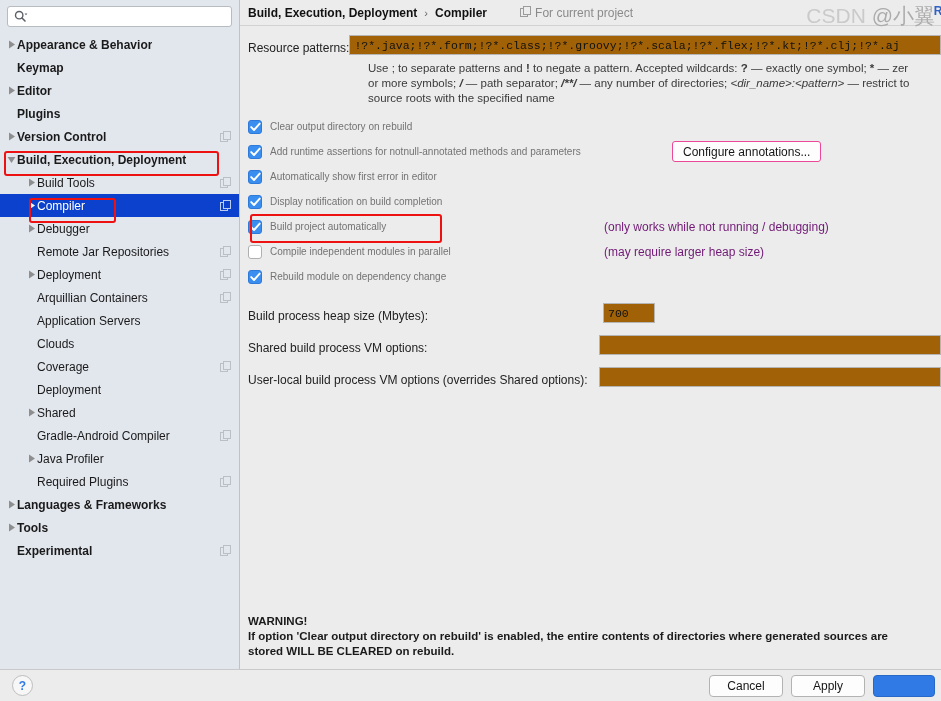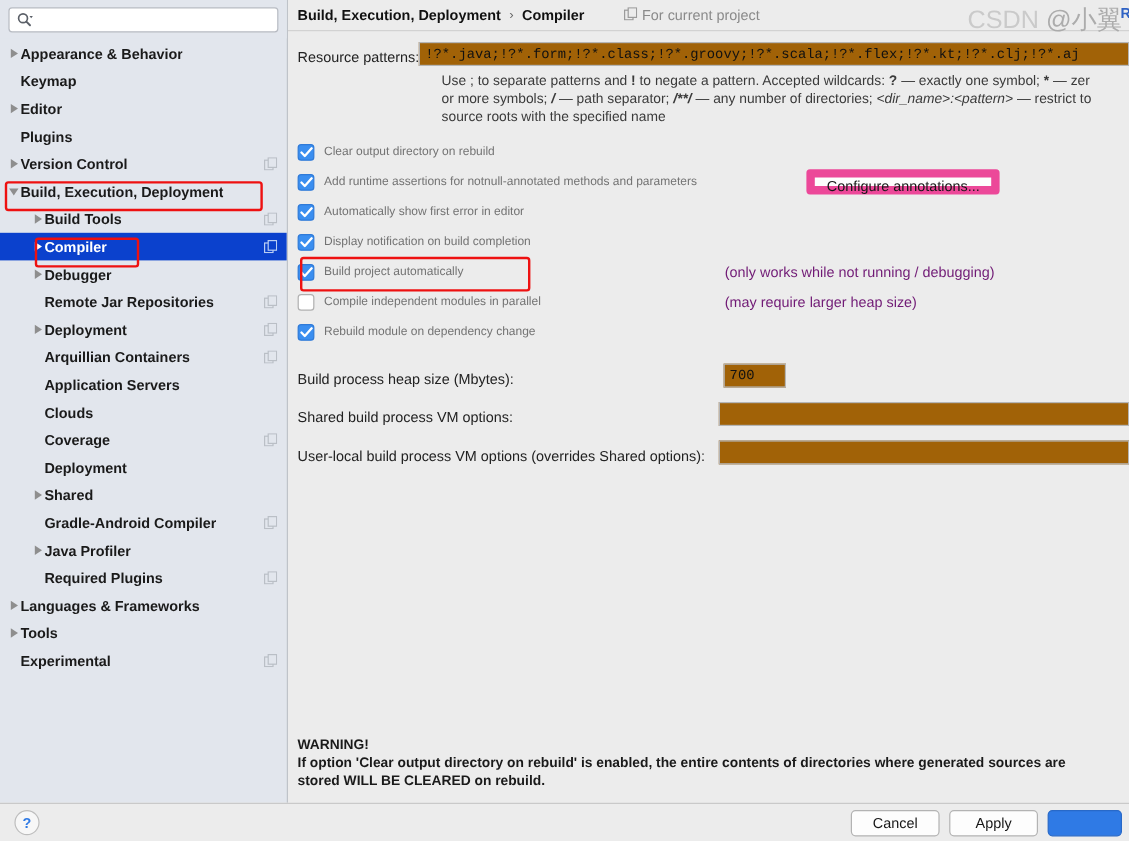--- a/index.html
+++ b/index.html
@@ -34,21 +34,21 @@
   }
   .trow .tri{
     width:11px;height:23px;flex:0 0 11px;display:flex;align-items:center;justify-content:center;
   }
   .trow .tri svg{display:block;}
   .trow .lbl{white-space:nowrap;overflow:hidden;text-overflow:ellipsis;}
   .trow .scope-ico{margin-left:auto;opacity:.55;display:flex;align-items:center;}
   .lvl0{padding-left:6px;}
   .lvl1{padding-left:26px;}
   .lvl0 .lbl{font-weight:bold;font-size:12px;}
-  .lvl1 .lbl{font-weight:bold;font-size:12px;}
+  .lvl1 .lbl{font-weight:normal;font-size:12px;}
   .trow.selected{background:#0b41cd;}
   .trow.selected .lbl{color:#fff;}
   .trow.selected .scope-ico{opacity:1;}
 
   
   .annot{position:absolute;border:2px solid #ee1111;border-radius:3px;pointer-events:none;z-index:30;}
 
   
   .content{flex:1;min-width:0;background:#ececec;display:flex;flex-direction:column;position:relative;}
   .crumbs{
@@ -83,21 +83,21 @@
   .cb{
     width:14px;height:14px;border-radius:3px;box-sizing:border-box;flex:0 0 14px;
     display:flex;align-items:center;justify-content:center;margin-right:8px;
   }
   .cb.on{background:#3a8ef0;border:1px solid #2f7ad8;}
   .cb.off{background:#fff;border:1px solid #b0b0b0;}
   .cb svg{display:block;}
   .cbrow .cblbl{font-size:10px;color:#737373;white-space:nowrap;}
   .note{position:absolute;left:356px;font-size:12px;color:#701a75;white-space:nowrap;}
   .btn{
-    background:#fdfdfd;border:7px solid #ec4899;border-radius:3px;height:21px;
+    background:#fdfdfd;border:1px solid #ec4899;border-radius:3px;height:21px;
     font-family:"Liberation Sans", sans-serif;font-size:12px;color:#161616;
     padding:0 10px;cursor:default;
   }
   .cfg-btn{position:absolute;left:424px;}
 
   .warn{
     position:absolute;left:8px;bottom:10px;width:700px;
     font-size:11.5px;font-weight:bold;color:#1a1a1a;line-height:15px;
   }
 

